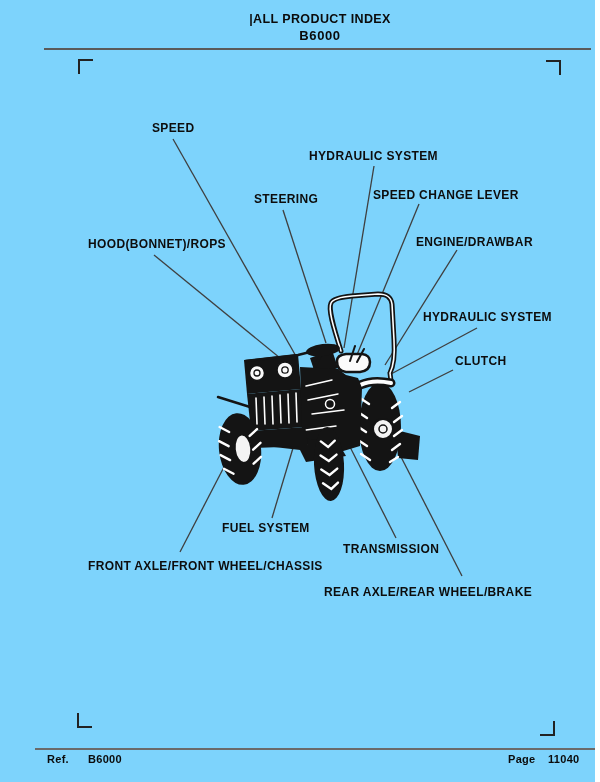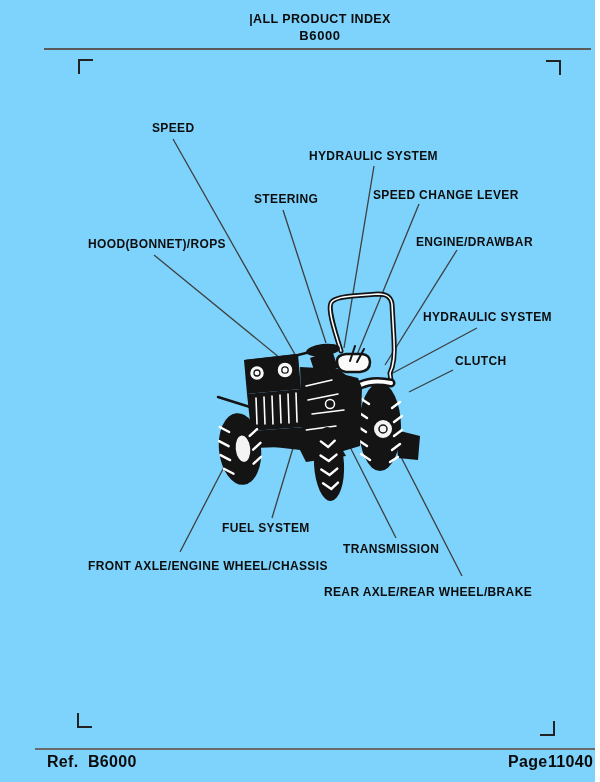--- a/index.html
+++ b/index.html
@@ -19,21 +19,21 @@
   .cm-tr{left:546px;top:60px;border-right-width:2px;border-top-width:2px;}
   .cm-bl{left:77px;top:713px;border-left-width:2px;border-bottom-width:2px;}
   .cm-br{left:540px;top:721px;border-right-width:2px;border-bottom-width:2px;}
   
   .diagram-svg{position:absolute;left:0;top:0;width:600px;height:782px;}
   .lbl{
     position:absolute;font-size:12px;font-weight:bold;letter-spacing:.35px;
     white-space:nowrap;color:#0d0d0d;cursor:default;
   }
   
-  .ft{position:absolute;top:753px;font-size:16px;font-weight:bold;letter-spacing:.3px;}
+  .ft{position:absolute;top:753px;font-size:11px;font-weight:bold;letter-spacing:.3px;}
   .ft-ref-label{left:47px;}
   .ft-ref-value{left:88px;}
   .ft-page-label{left:508px;}
   .ft-page-value{left:548px;}
 </style>
 </head>
 <body>
 
 <div class="page">
 
@@ -159,21 +159,21 @@
 
   <div class="lbl" style="left:152px;top:121px;">SPEED</div>
   <div class="lbl" style="left:309px;top:149px;">HYDRAULIC SYSTEM</div>
   <div class="lbl" style="left:254px;top:192px;">STEERING</div>
   <div class="lbl" style="left:373px;top:188px;">SPEED CHANGE LEVER</div>
   <div class="lbl" style="left:88px;top:237px;">HOOD(BONNET)/ROPS</div>
   <div class="lbl" style="left:416px;top:235px;">ENGINE/DRAWBAR</div>
   <div class="lbl" style="left:423px;top:310px;">HYDRAULIC SYSTEM</div>
   <div class="lbl" style="left:455px;top:354px;">CLUTCH</div>
   <div class="lbl" style="left:222px;top:521px;">FUEL SYSTEM</div>
-  <div class="lbl" style="left:88px;top:559px;">FRONT AXLE/ENGINE WHEEL/CHASSIS</div>
+  <div class="lbl" style="left:88px;top:559px;">FRONT AXLE/FRONT WHEEL/CHASSIS</div>
   <div class="lbl" style="left:343px;top:542px;">TRANSMISSION</div>
   <div class="lbl" style="left:324px;top:585px;">REAR AXLE/REAR WHEEL/BRAKE</div>
 
   <div class="rule-bottom"></div>
   <div class="ft ft-ref-label">Ref.</div>
   <div class="ft ft-ref-value">B6000</div>
   <div class="ft ft-page-label">Page</div>
   <div class="ft ft-page-value">11040</div>
 
 </div>

